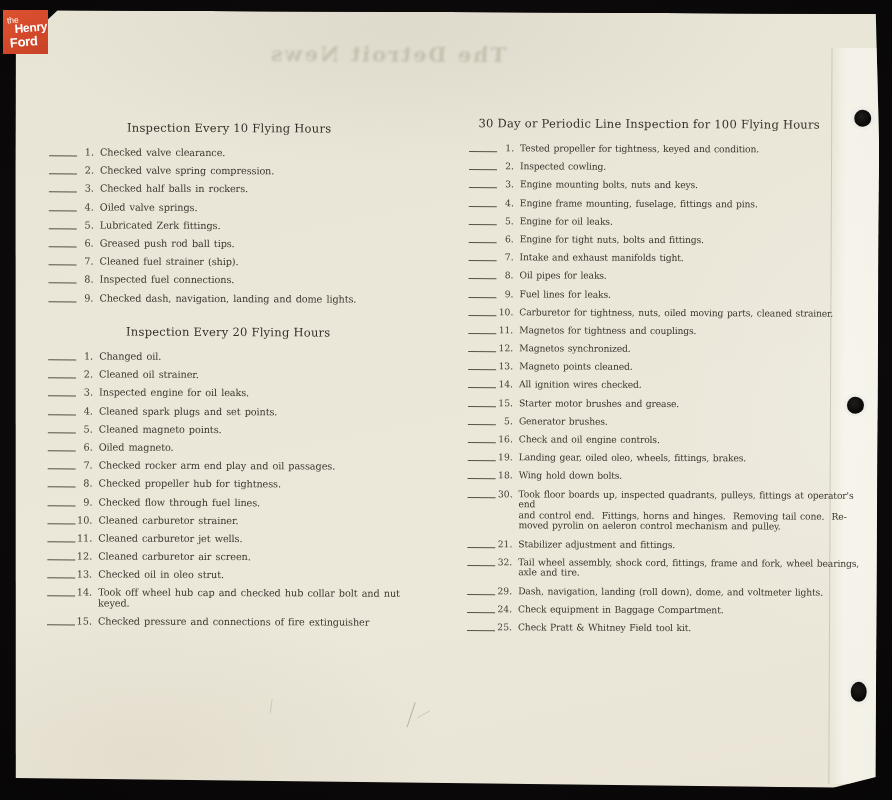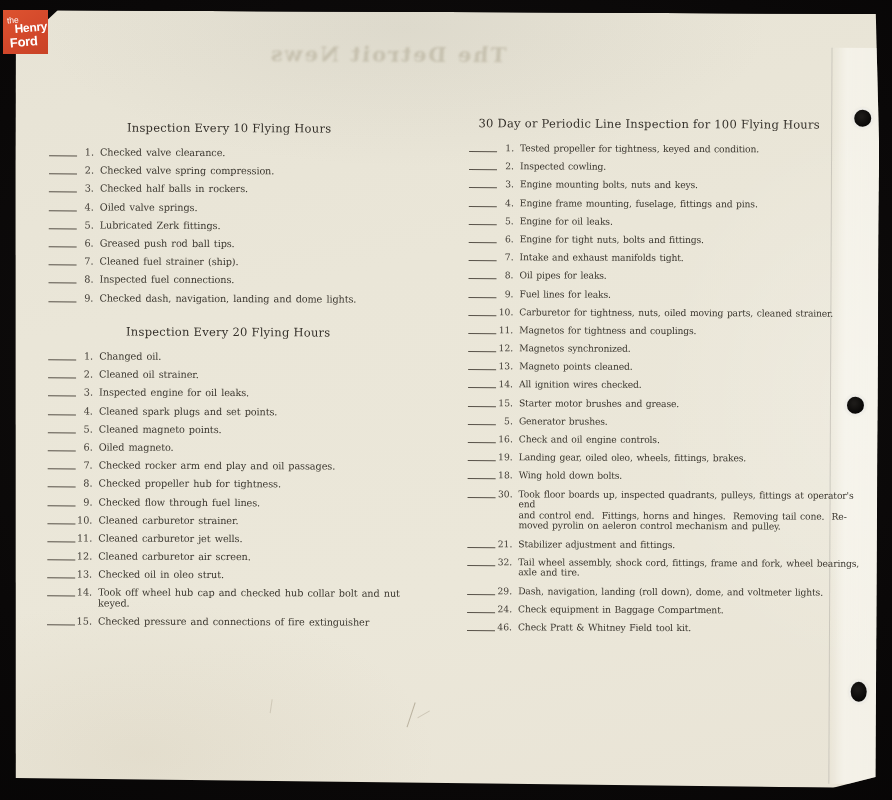--- a/index.html
+++ b/index.html
@@ -340,21 +340,21 @@
           <span class="num">29.</span>
           <span class="txt">Dash, navigation, landing (roll down), dome, and voltmeter lights.</span>
         </div>
         <div class="item">
           <span class="blank"></span>
           <span class="num">24.</span>
           <span class="txt">Check equipment in Baggage Compartment.</span>
         </div>
         <div class="item">
           <span class="blank"></span>
-          <span class="num">46.</span>
+          <span class="num">25.</span>
           <span class="txt">Check Pratt &amp; Whitney Field tool kit.</span>
         </div>
       </div>
   </section>
 
   <div class="scratch scratch-1"></div>
   <div class="scratch scratch-2"></div>
   <div class="scratch scratch-3"></div>
 </div>
 

